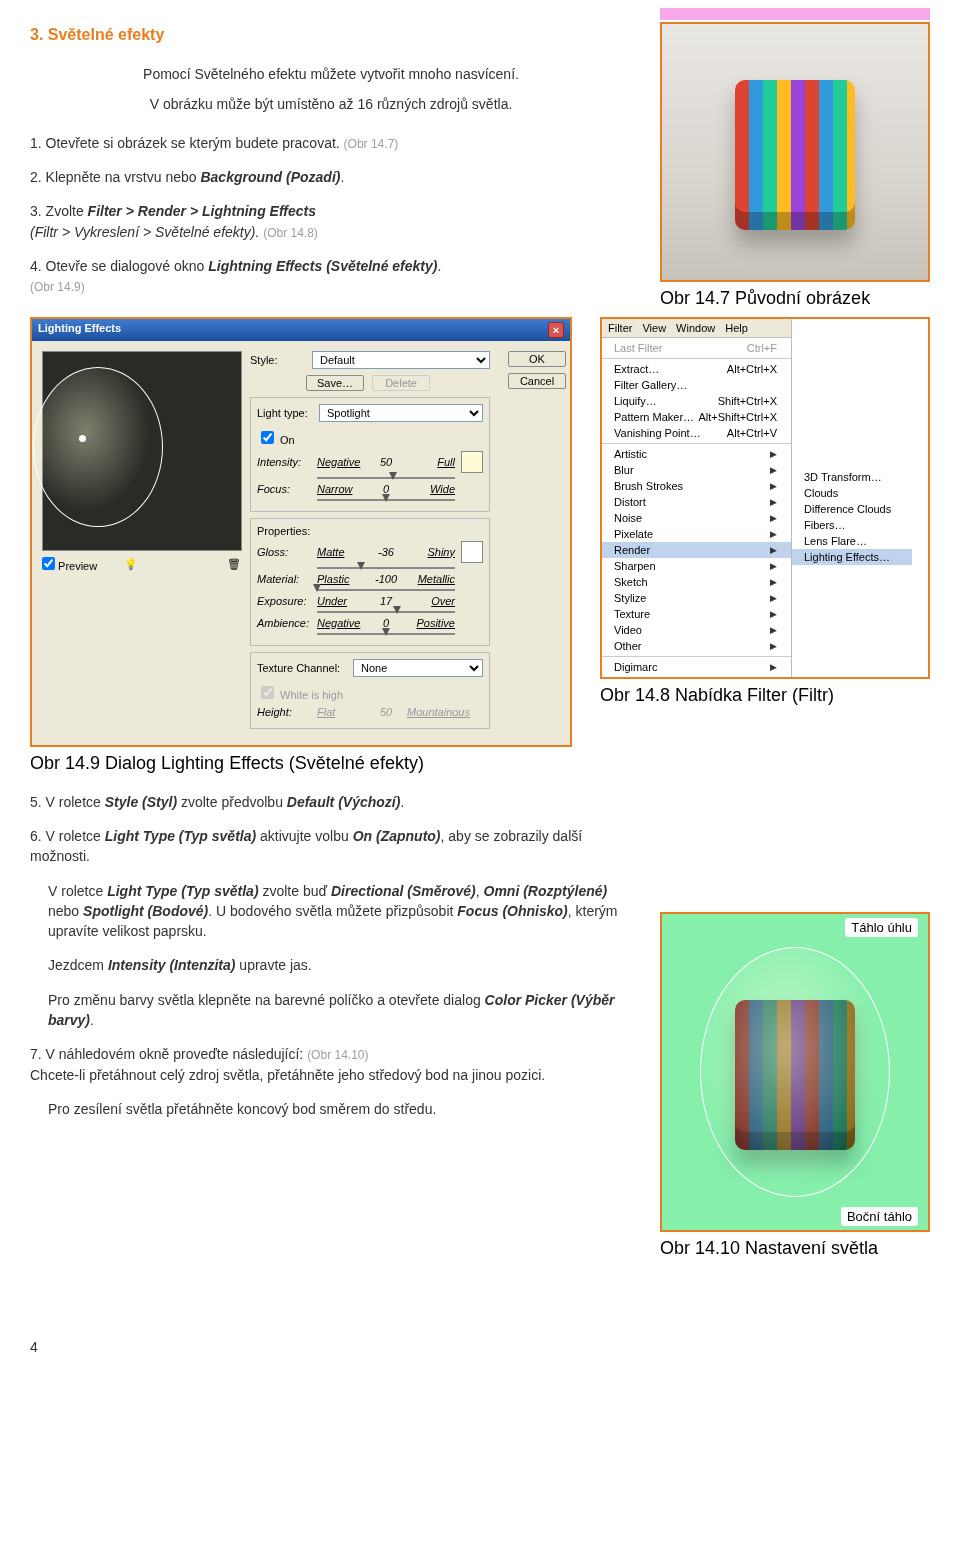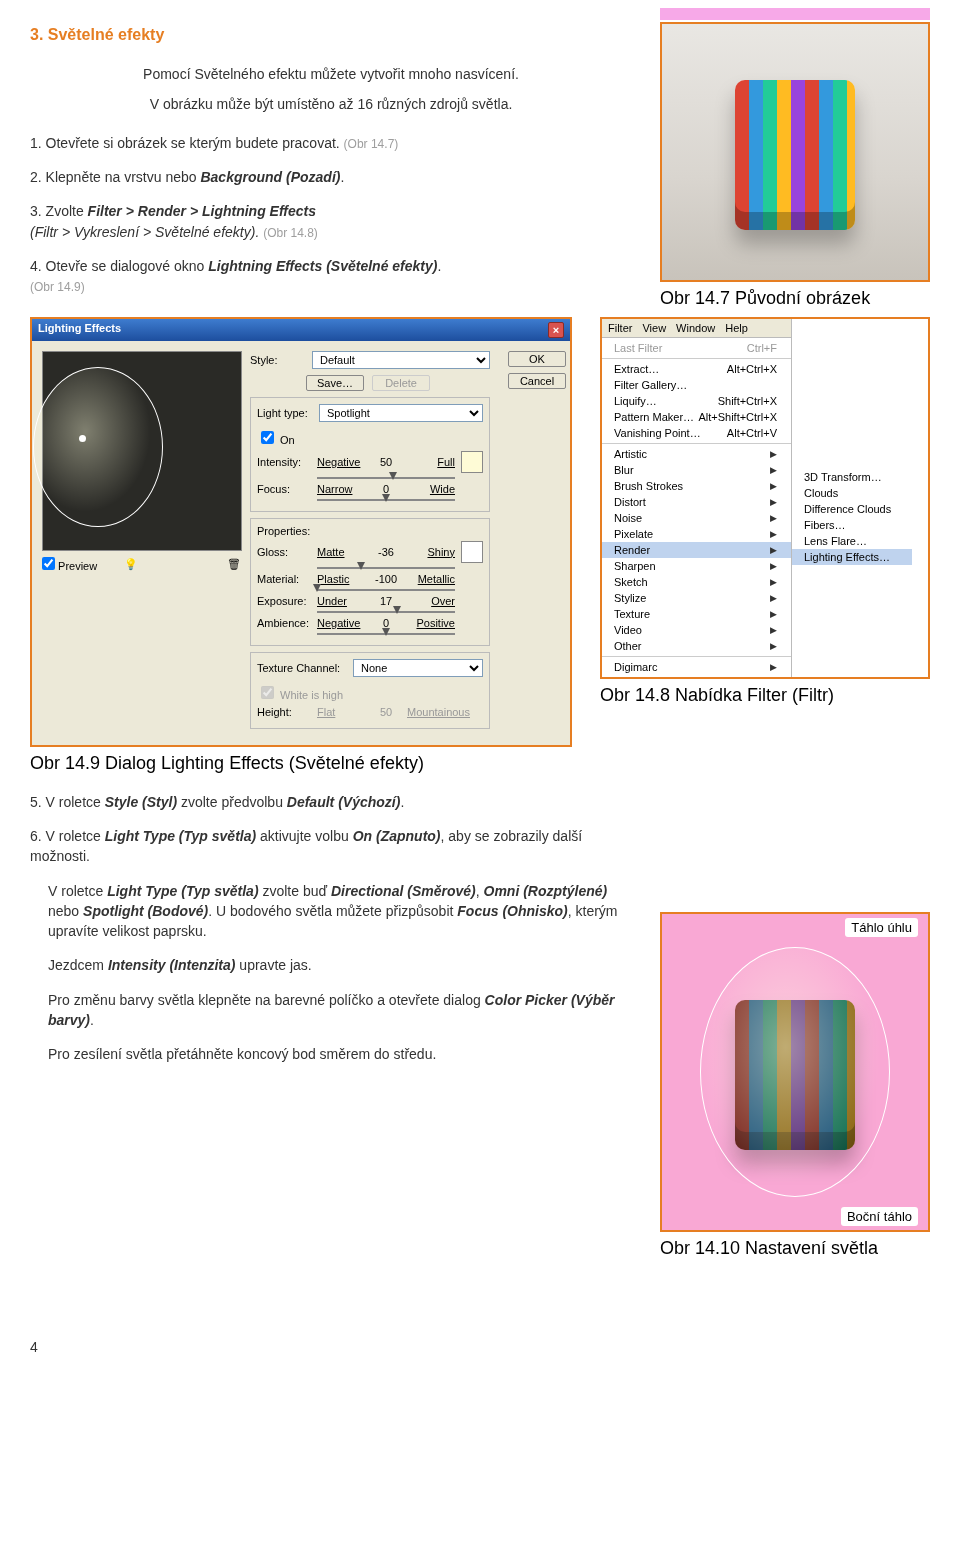--- a/index.html
+++ b/index.html
@@ -38,21 +38,21 @@
     height: 260px;
     background: linear-gradient(180deg,#e9e7e3 0%, #d9d5cf 60%, #c8c3bb 100%);
     position: relative;
   }
   .thumb .jar {
     position:absolute; left:50%; top:50%; transform:translate(-50%,-48%);
     width:120px; height:150px; border-radius:10px;
     background: repeating-linear-gradient(90deg,#d43 0 14px,#39d 14px 28px,#2c9 28px 42px,#fb2 42px 56px,#94d 56px 70px);
     box-shadow: inset 0 -18px 0 rgba(0,0,0,.25), 0 14px 20px rgba(0,0,0,.25);
   }
-  .thumb-dark { background:#f9a8d4; }
+  .thumb-dark { background:#86efac; }
   .thumb-dark .jar { filter: brightness(.55); }
   .thumb-dark .spot {
     position:absolute; left:50%; top:50%; transform:translate(-50%,-50%);
     width:190px; height:250px; border-radius:50%;
     background: radial-gradient(ellipse at 45% 40%, rgba(255,255,230,.45), rgba(0,0,0,0) 65%);
     border:1px solid #fff;
   }
   .thumb-dark .label-top { position:absolute; top:4px; right:10px; color:#000; background:#fff; padding:2px 6px; font-size:13px; border-radius:3px; }
   .thumb-dark .label-bot { position:absolute; bottom:4px; right:10px; color:#000; background:#fff; padding:2px 6px; font-size:13px; border-radius:3px; }
 
@@ -104,21 +104,21 @@
     border:1px solid #7F9DB9; background:#fff;
   }
   .dialog .btn {
     font-family: Tahoma, Arial; font-size:11px; padding:1px 10px;
     background:#ECE9D8; border:1px solid #888; border-radius:2px;
     min-width:58px; text-align:center;
   }
   .dialog .group {
     border:1px solid #bbb; padding:6px; margin-bottom:6px;
   }
-  .dialog .slrow { display:flex; align-items:center; gap:6px; margin-bottom:4px; }
+  .dialog .slrow { display:flex; align-items:center; gap:6px; margin-bottom:4px;font-style:italic; }
   .dialog .slrow label { width:54px; }
   .dialog .slrow .a { width:48px; text-align:left; text-decoration: underline; }
   .dialog .slrow .b { width:48px; text-align:right; text-decoration: underline; }
   .dialog .slrow .val { width:30px; text-align:center; }
   .dialog .slider {
     flex:1; height:2px; background:#888; position:relative;
   }
   .dialog .slider::after{
     content:""; position:absolute; top:-5px; left:var(--p,50%); width:0;height:0;
     border-left:4px solid transparent;border-right:4px solid transparent;border-top:8px solid #555;
@@ -483,20 +483,26 @@
     </div>
 
     <div class="step sub">
       <span>Jezdcem </span><span class="bold italic">Intensity (Intenzita)</span><span> upravte jas.</span>
     </div>
 
     <div class="step sub">
       <span>Pro změnu barvy světla klepněte na barevné políčko a otevřete dialog </span><span class="bold italic">Color Picker (Výběr barvy)</span><span>.</span>
     </div>
 
+    <div class="step">
+      <span class="num">7.</span>
+      <span>V náhledovém okně proveďte následující:</span>
+      <span class="ref">(Obr 14.10)</span><br>
+      <span>Chcete-li přetáhnout celý zdroj světla, přetáhněte jeho středový bod na jinou pozici.</span>
+    </div>
 
 
     <div class="step sub">Pro zesílení světla přetáhněte koncový bod směrem do středu.</div>
   </div>
 
   <div class="col-right">
     <div style="height:120px"></div>
     <div class="thumb thumb-dark" style="height:320px">
       <div class="jar"></div>
       <div class="spot"></div>

